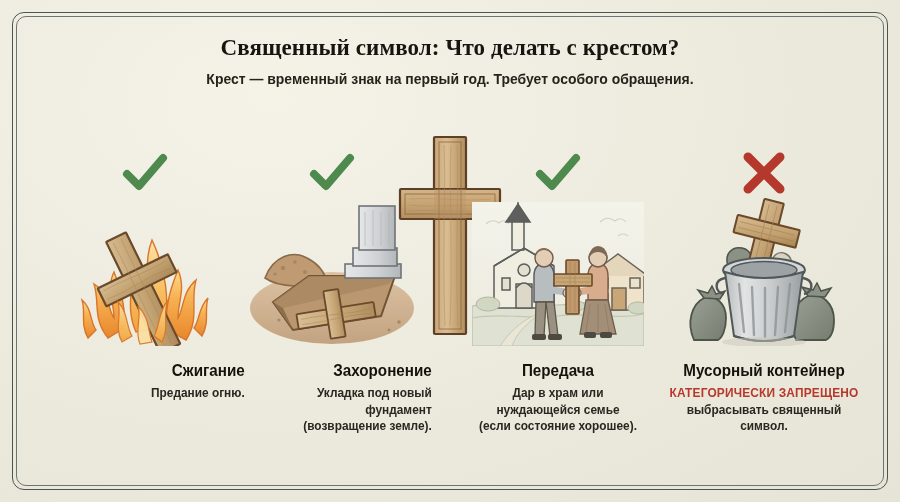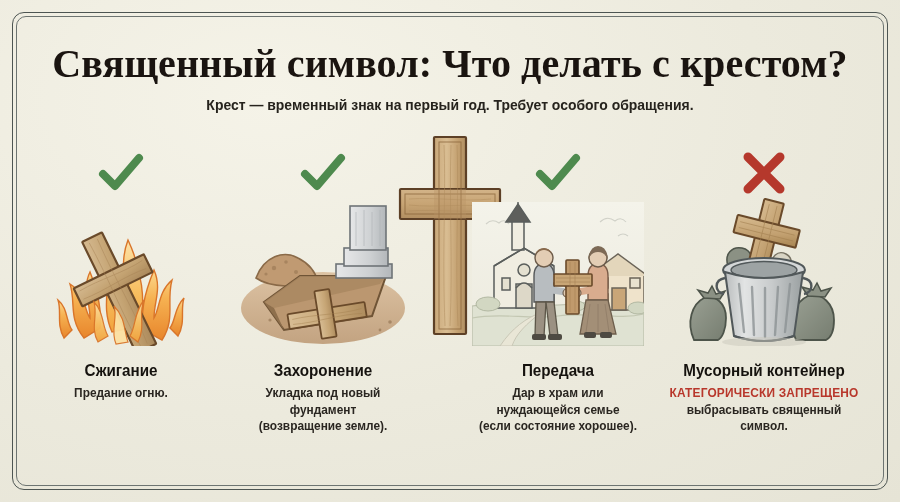--- a/index.html
+++ b/index.html
@@ -23,34 +23,34 @@
   }
   #frame.inner{
     left:16px;top:16px;right:16px;bottom:16px;
     border:1px solid #6d7471;border-radius:10px;
   }
 
   
   #header{position:absolute;left:0;right:0;top:34px;text-align:center;}
   #title{
     font-family:"Liberation Serif",serif;
-    font-size:40px;font-weight:700;color:#1a1410;
-    letter-spacing:.1px;line-height:1.1;margin:8px;
+    font-size:23px;font-weight:700;color:#1a1410;
+    letter-spacing:.1px;line-height:1.1;margin:1px;
   }
   #subtitle{
     margin:10px 0 0 0;
     font-family:"Liberation Sans",sans-serif;
     font-size:15px;font-weight:600;color:#26231d;
     transform:scaleX(.93);
   }
 
   
   .col{position:absolute;top:150px;width:210px;text-align:center;}
-  #col-burn{left:16px;}
-  #col-bury{left:218px;}
+  #col-burn{left:40px;text-align:right;}
+  #col-bury{left:227px;text-align:right;}
   #col-give{left:453px;}
   #col-trash{left:659px;}
 
   .mark{height:46px;display:flex;align-items:center;justify-content:center;}
   .mark svg{display:block;}
 
   .scene{height:150px;display:flex;align-items:flex-end;justify-content:center;}
   .scene svg{display:block;}
 
   .cap{margin-top:16px;}

